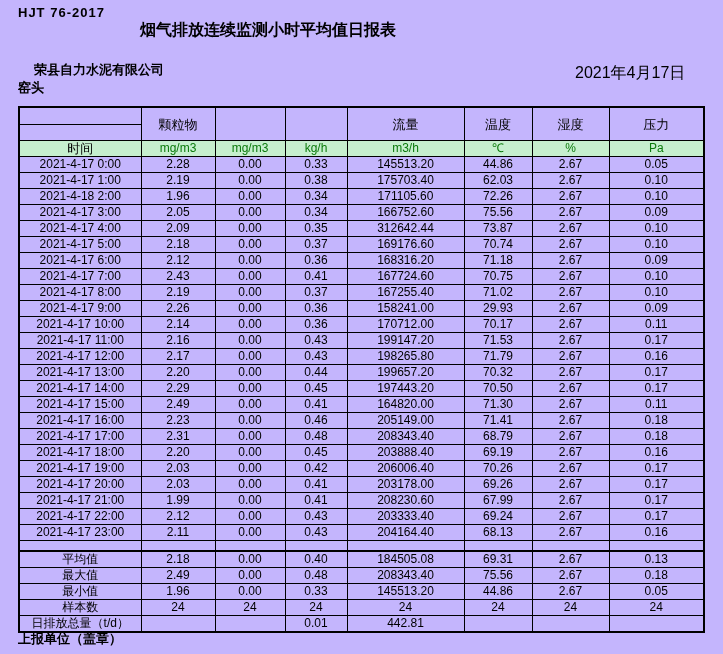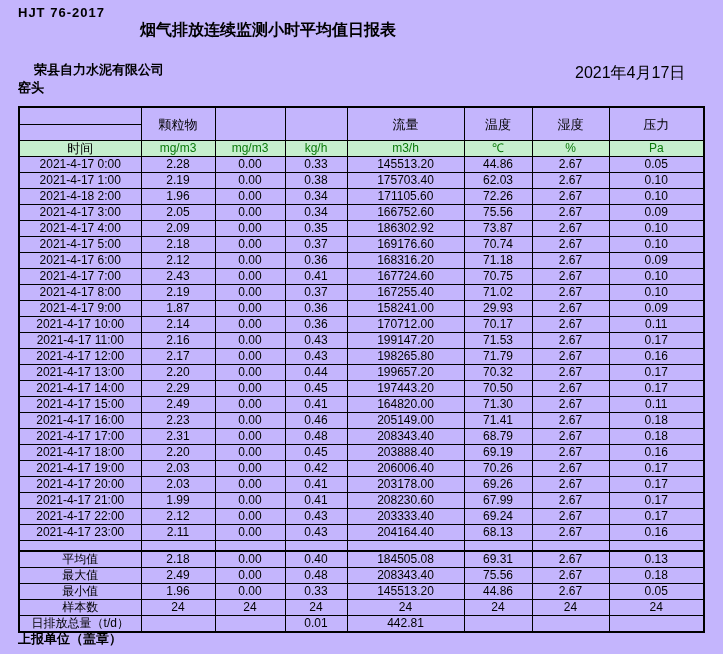--- a/index.html
+++ b/index.html
@@ -124,21 +124,21 @@
           <td>166752.60</td>
           <td>75.56</td>
           <td>2.67</td>
           <td>0.09</td>
         </tr>
         <tr>
           <td>2021-4-17  4:00</td>
           <td>2.09</td>
           <td>0.00</td>
           <td>0.35</td>
-          <td>186302.92</td>
+          <td>312642.44</td>
           <td>73.87</td>
           <td>2.67</td>
           <td>0.10</td>
         </tr>
         <tr>
           <td>2021-4-17  5:00</td>
           <td>2.18</td>
           <td>0.00</td>
           <td>0.37</td>
           <td>169176.60</td>
@@ -171,21 +171,21 @@
           <td>2.19</td>
           <td>0.00</td>
           <td>0.37</td>
           <td>167255.40</td>
           <td>71.02</td>
           <td>2.67</td>
           <td>0.10</td>
         </tr>
         <tr>
           <td>2021-4-17  9:00</td>
-          <td>1.87</td>
+          <td>2.26</td>
           <td>0.00</td>
           <td>0.36</td>
           <td>158241.00</td>
           <td>29.93</td>
           <td>2.67</td>
           <td>0.09</td>
         </tr>
         <tr>
           <td>2021-4-17 10:00</td>
           <td>2.14</td>

